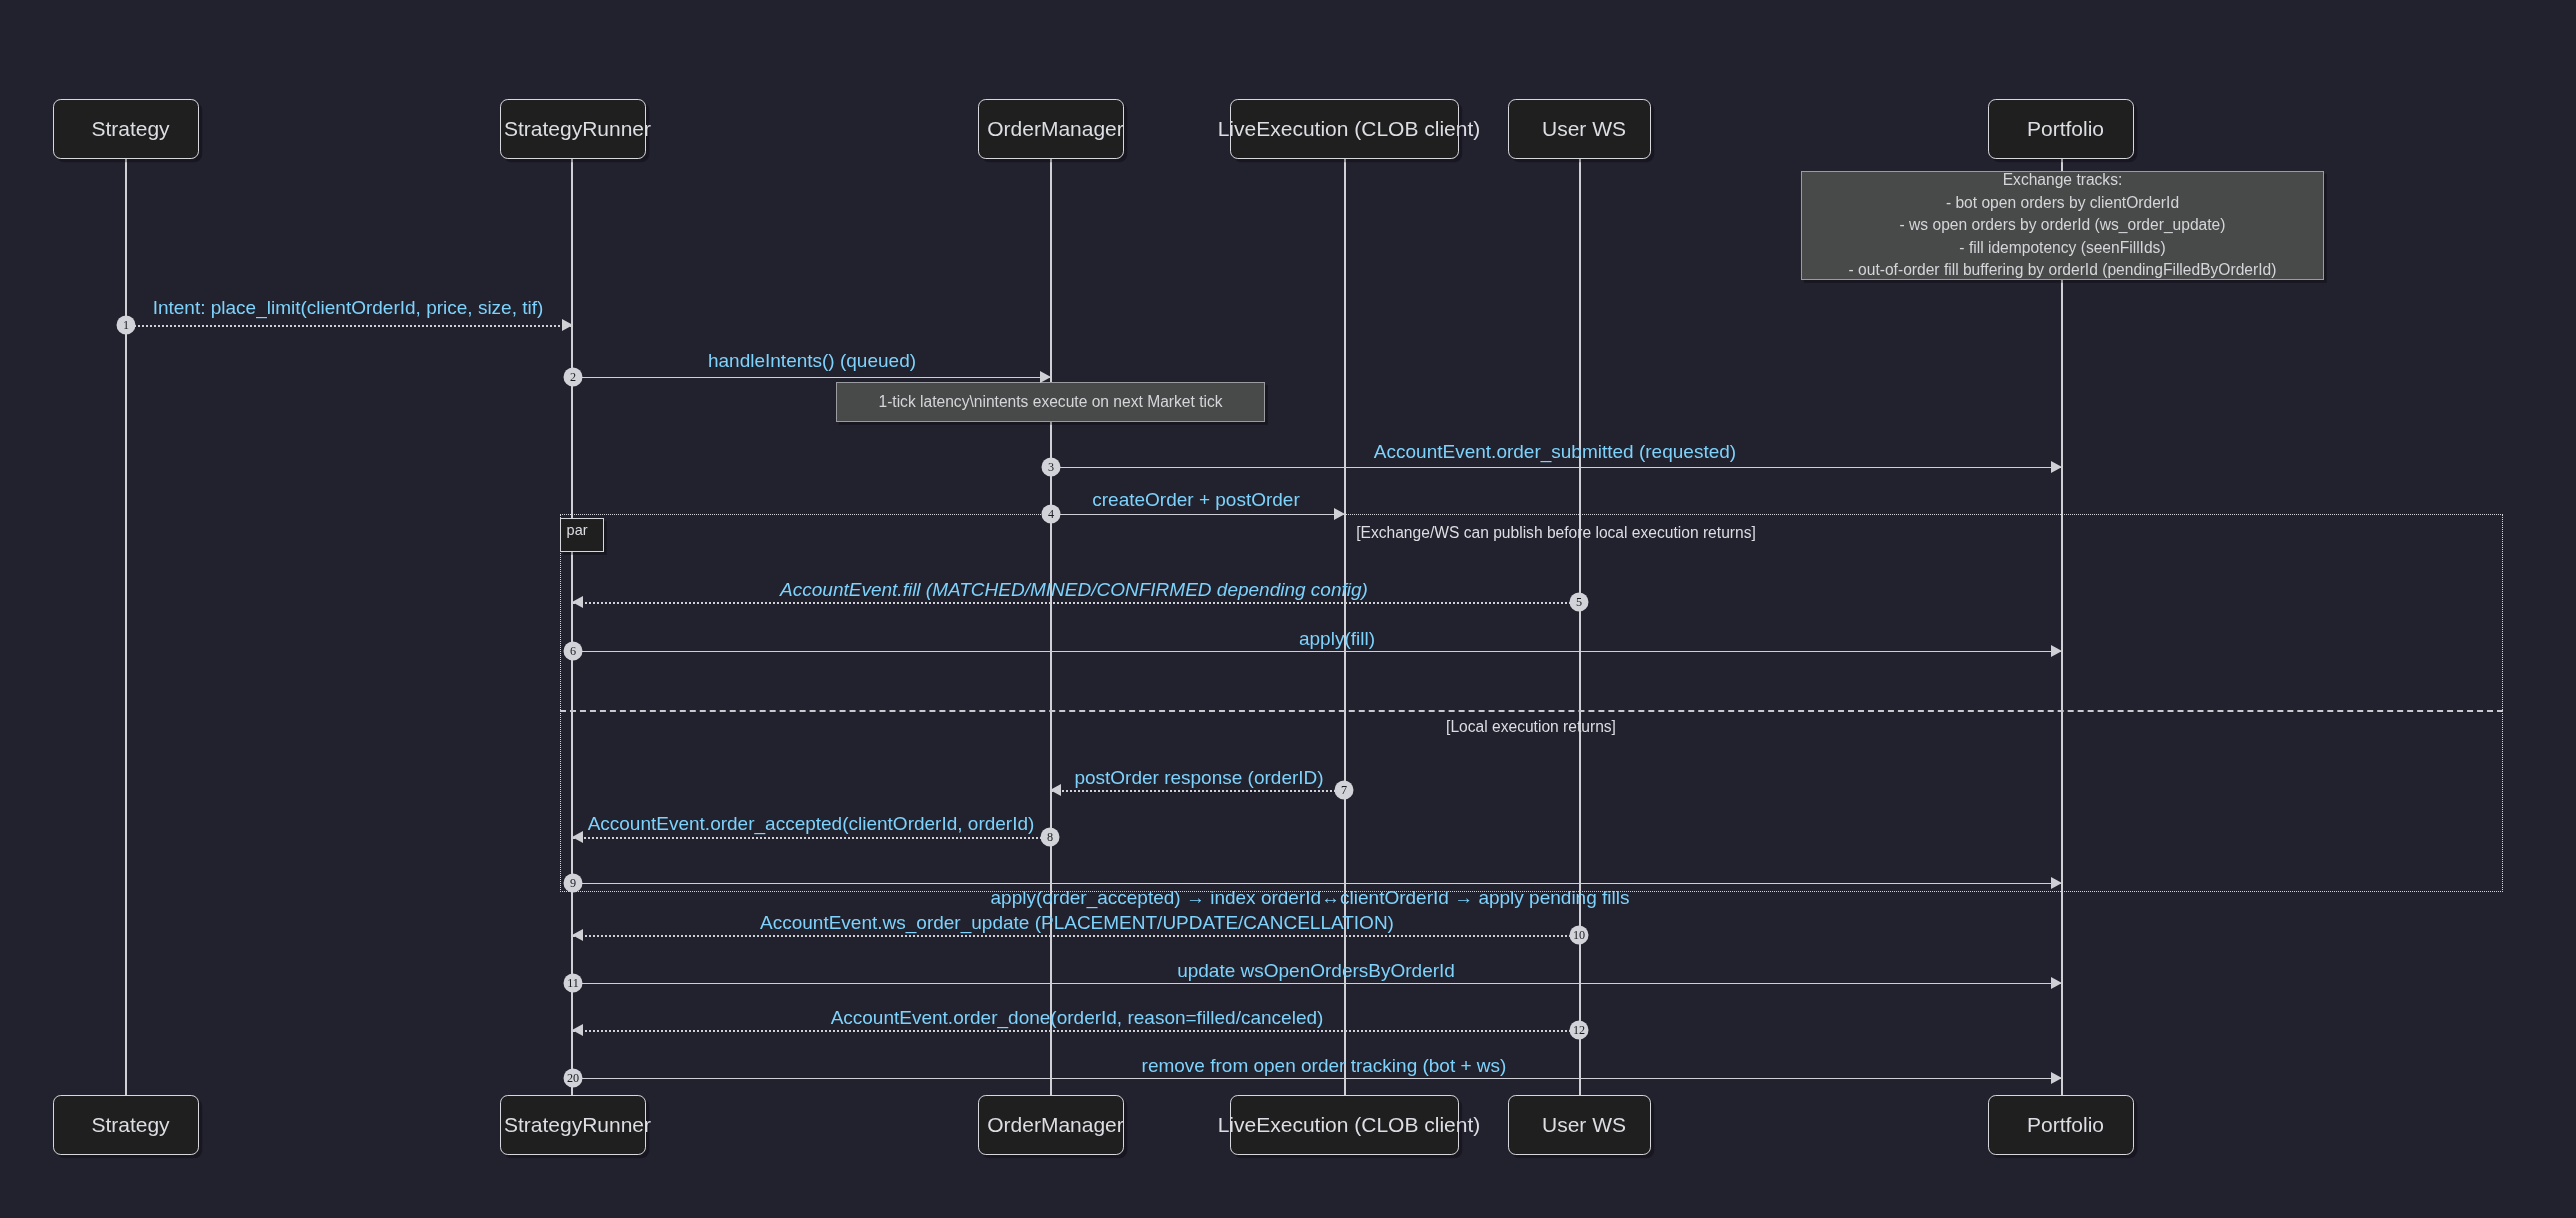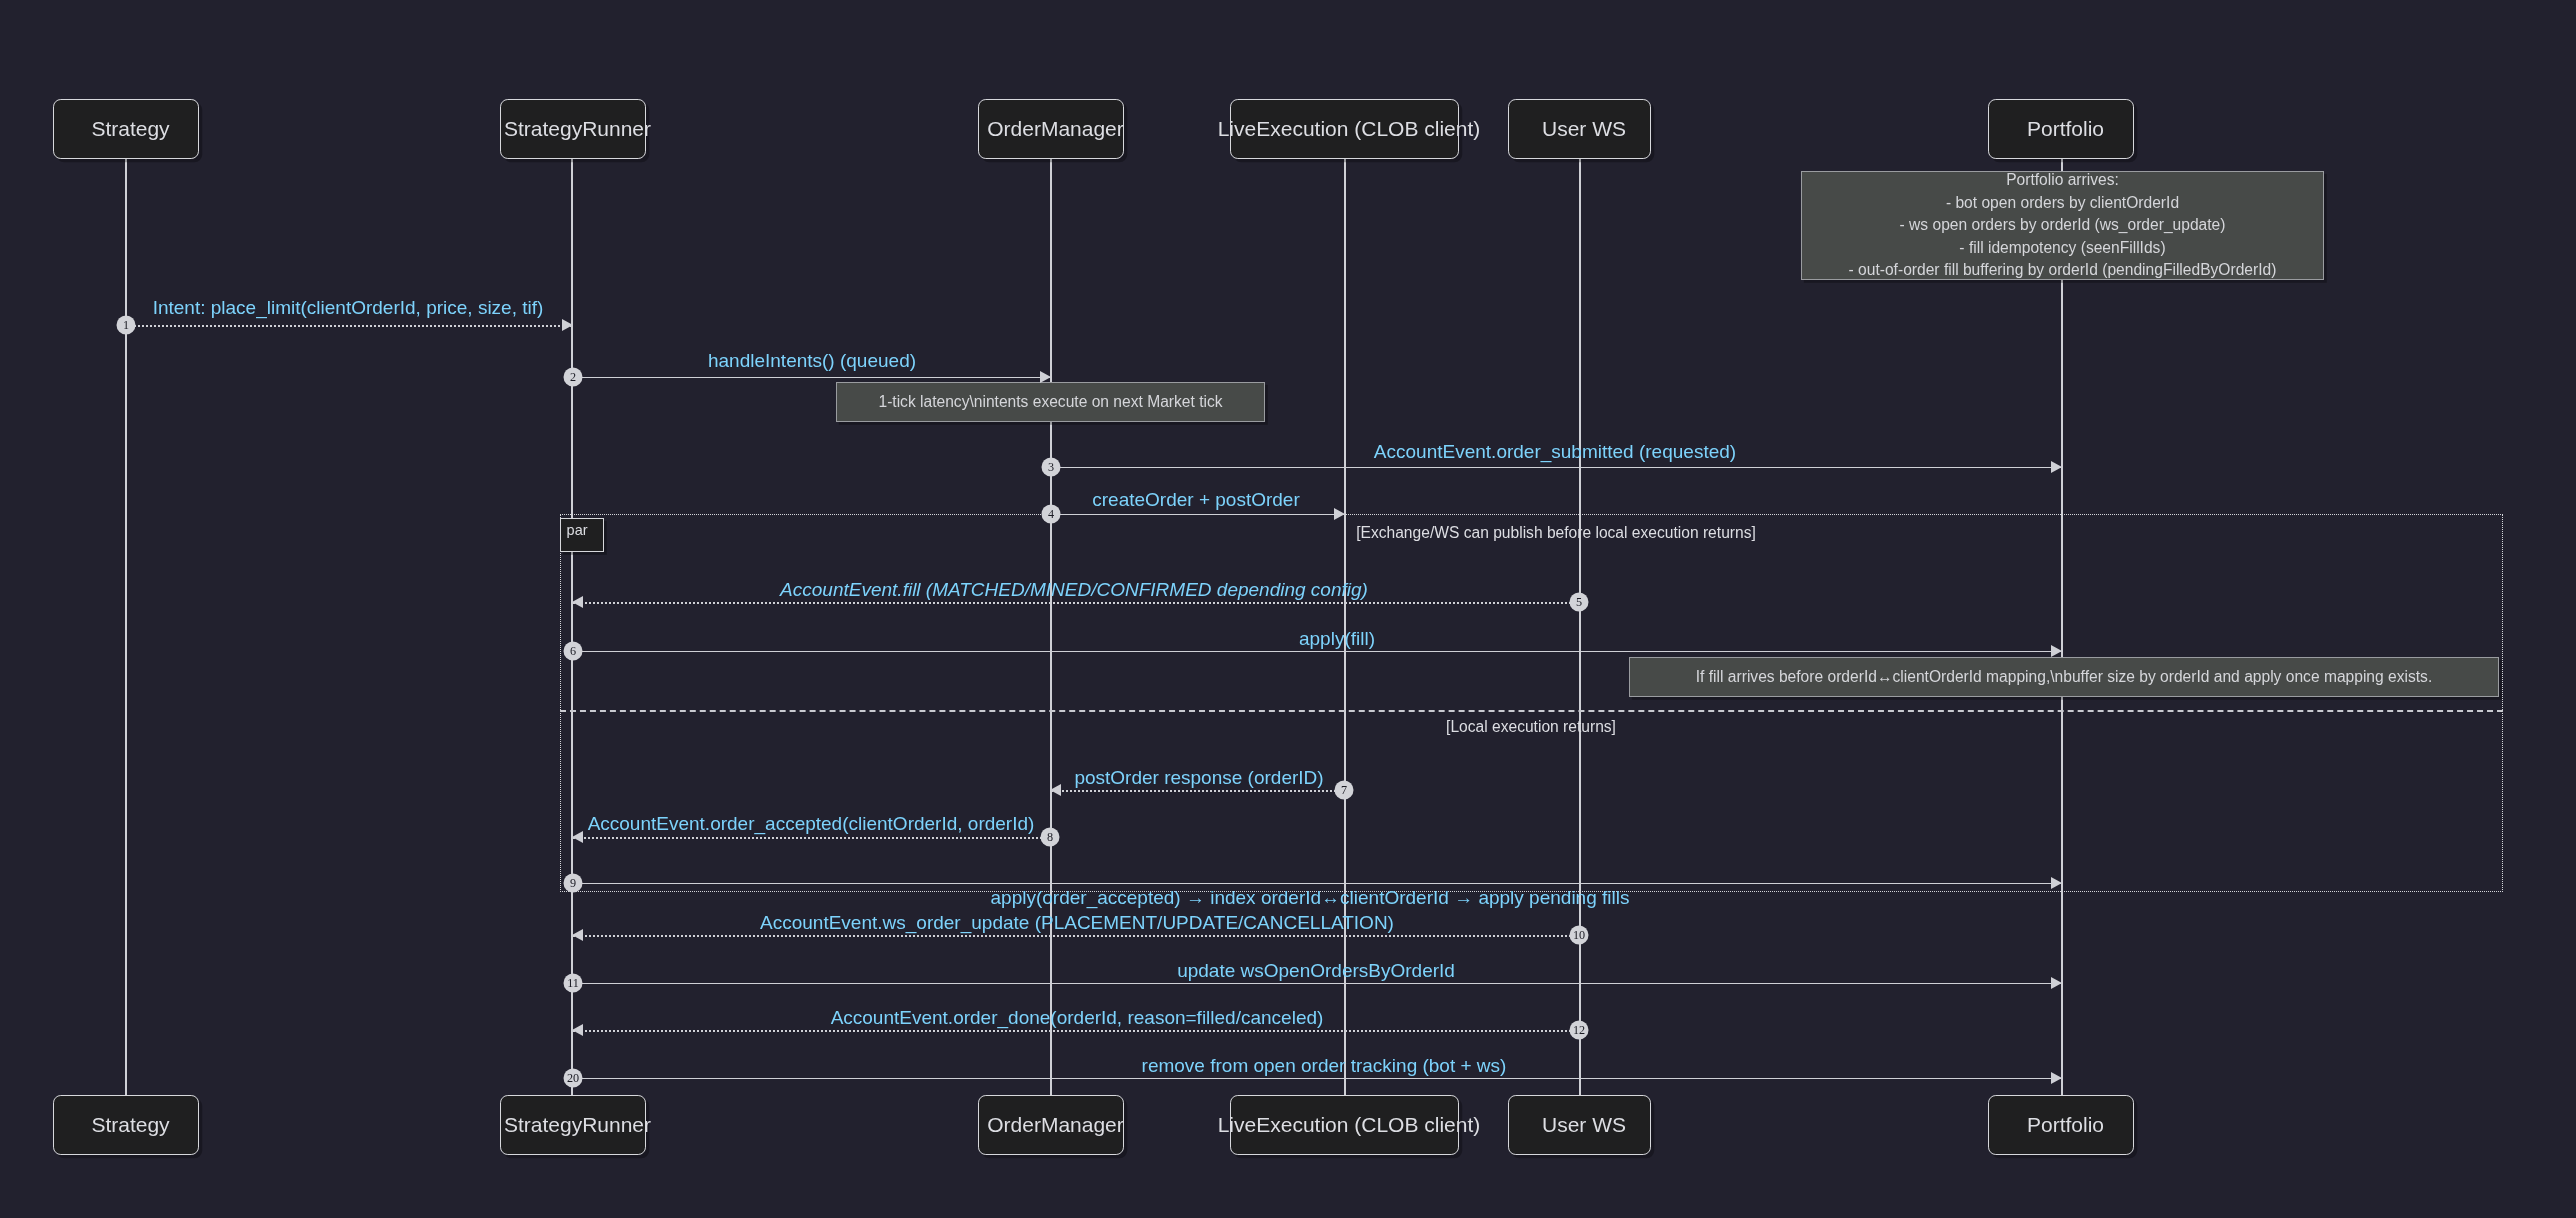--- a/index.html
+++ b/index.html
@@ -163,34 +163,31 @@
   </div>
   <div class="fragcond" style="left:1556px;top:524px;">
     <span>[Exchange/WS can publish before local execution returns]</span>
   </div>
   <div class="fragdivider" style="left:560px;top:710px;width:1943px;"></div>
   <div class="fragcond" style="left:1531px;top:718px;">
     <span>[Local execution returns]</span>
   </div>
 
   <div class="note" style="left:1801px;top:171px;width:523px;height:109px;flex-direction:column;">
-    <span>Portfolio arrives:</span>
+    <span>Exchange tracks:</span>
     <span>- bot open orders by clientOrderId</span>
     <span>- ws open orders by orderId (ws_order_update)</span>
     <span>- fill idempotency (seenFillIds)</span>
     <span>- out-of-order fill buffering by orderId (pendingFilledByOrderId)</span>
   </div>
 
   <div class="note" style="left:836px;top:382px;width:429px;height:40px;">
     <span>1-tick latency\nintents execute on next Market tick</span>
   </div>
 
-  <div class="note" style="left:1629px;top:657px;width:870px;height:40px;">
-    <span>If fill arrives before orderId↔clientOrderId mapping,\nbuffer size by orderId and apply once mapping exists.</span>
-  </div>
 
   <div class="msglabel" style="left:348px;top:297px;">
     <span>Intent: place_limit(clientOrderId, price, size, tif)</span>
   </div>
   <div class="msg dotted r" style="left:126px;top:325px;width:446px;">
     <div class="line"></div>
     <div class="head"></div>
   </div>
   <div class="seqnum" style="left:126px;top:325px;">
     <span>1</span>

